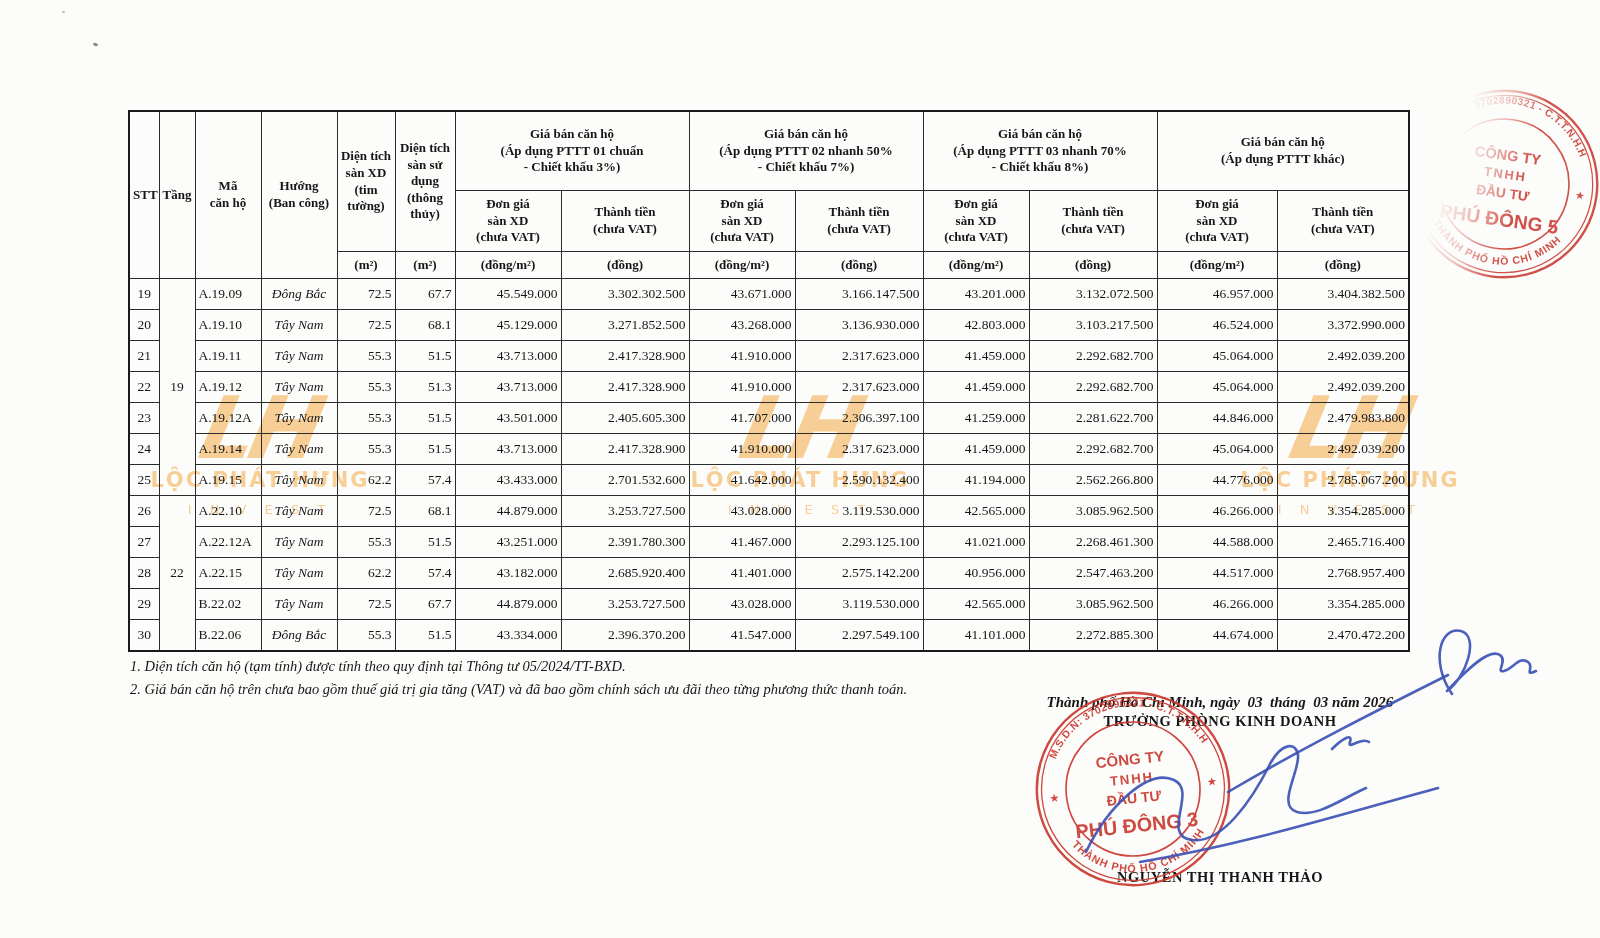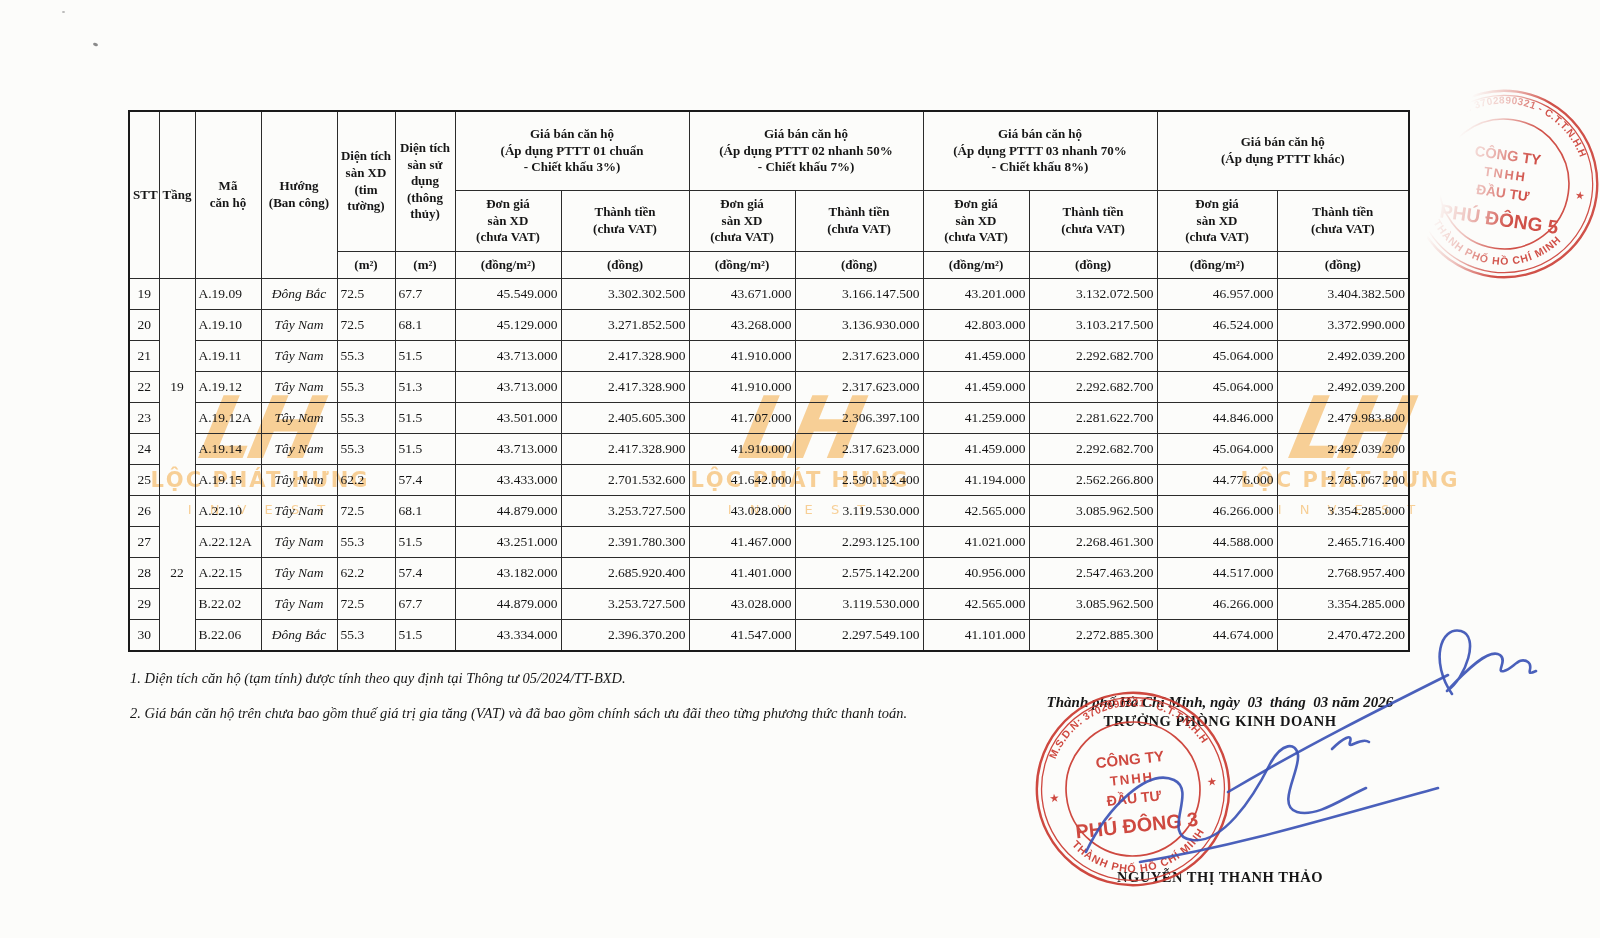--- a/index.html
+++ b/index.html
@@ -26,27 +26,27 @@
   table.price{border:2px solid #1a1a1a;}
   table.price thead th{font-weight:bold;font-size:13px;line-height:1.28;text-align:center;white-space:pre-line;}
   tr.h1 th{height:78px;}
   tr.h2 th{height:60px;}
   tr.h3 th{height:26px;font-size:13px;}
   table.price tbody td{height:30px;font-size:13.5px;}
   td.c-stt{text-align:center;}
   td.c-tang{text-align:center;}
   td.c-ma{text-align:left;}
   td.c-huong{text-align:center;font-style:italic;}
-  td.c-area{padding-right:15px;}
+  td.c-area{text-align:right;padding-right:15px;}
   td.c-price{text-align:right;padding-right:10px;}
 
   
   .notes{position:absolute;left:130px;top:652px;width:840px;z-index:2;}
   .notes-title{font-weight:bold;font-size:15px;}
-  .note{font-style:italic;font-size:14.5px;margin-top:18px;}
+  .note{font-style:italic;font-size:14.5px;margin-top:6px;}
 
   
   .sign-block{position:absolute;left:1020px;top:694px;width:400px;z-index:2;text-align:center;}
   .sign-date{font-style:italic;font-weight:bold;font-size:15px;white-space:pre;}
   .sign-role{font-weight:bold;font-size:14.5px;letter-spacing:.5px;margin-top:2px;}
   .sign-name{position:absolute;left:1040px;top:869px;width:360px;text-align:center;font-weight:bold;font-size:14.5px;letter-spacing:.5px;z-index:2;}
 
   
   .stamp{position:absolute;z-index:5;pointer-events:none;}
   .stamp-main{left:1034px;top:690px;width:198px;height:198px;transform:rotate(-6deg);opacity:.92;}

